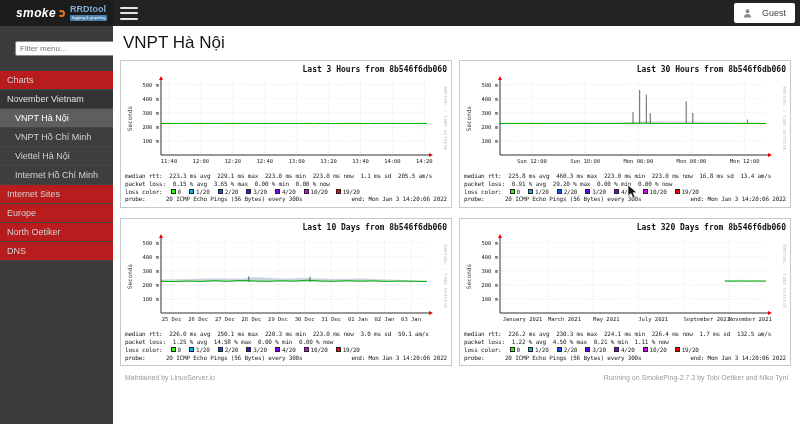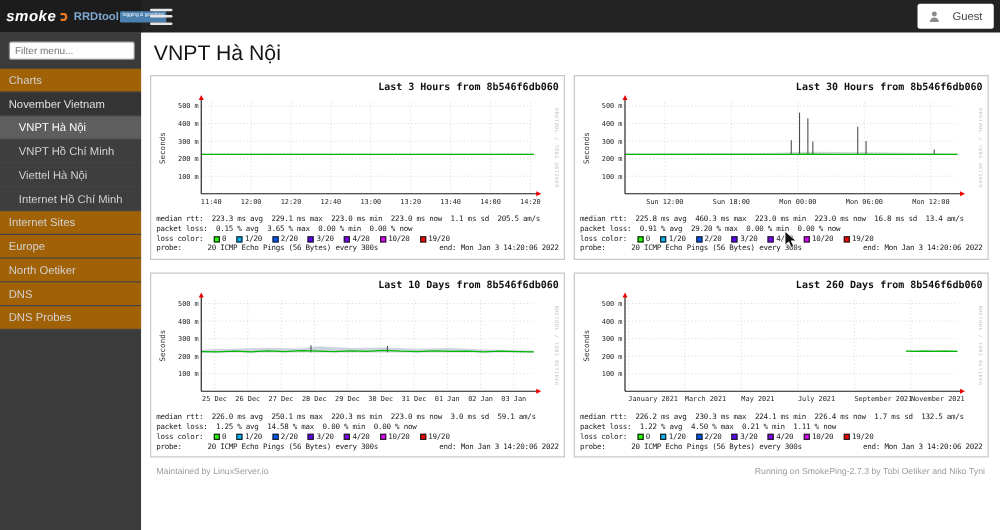--- a/index.html
+++ b/index.html
@@ -1,34 +1,34 @@
 <!DOCTYPE html>
 <html><head>
 <meta charset="utf-8">
 <style>
   *{box-sizing:border-box;margin:0;padding:0}
   html,body{width:800px;height:424px;overflow:hidden;background:#fff;font-family:"Liberation Sans",sans-serif}
 
   
   .topbar{position:absolute;top:0;left:0;right:0;height:26px;background:#232323;display:flex;align-items:center;z-index:5}
-  .logo-area{width:113px;height:100%;display:flex;align-items:center;gap:5px;padding-left:5px;background:#1c1c1c}
+  .logo-area{width:113px;height:100%;display:flex;align-items:center;gap:5px;padding-left:16px;background:#1c1c1c}
   .smoke-txt{color:#fff;font-weight:bold;font-style:italic;font-size:12px;letter-spacing:.4px}
   .swirl{width:7px;height:7px;border:2px solid #e87722;border-left-color:transparent;border-radius:50%;display:inline-block}
-  .rrd{display:flex;line-height:1;gap:1px}
+  .rrd{display:flex;flex-direction:column;line-height:1;gap:1px}
   .rrd-top{color:#7fa9d2;font-weight:bold;font-size:9px}
   .rrd-sub{background:#4a7fae;color:#fff;font-size:4px;padding:1px 2px;border-radius:1px;text-align:center;white-space:nowrap}
   .hamburger{margin-left:7px;width:18px;height:13px;display:flex;flex-direction:column;justify-content:space-between;cursor:pointer}
   .hamburger span{height:2px;background:#e6e6e6;border-radius:1px}
   .user-chip{position:absolute;right:5px;top:3px;height:20px;background:#fff;border-radius:2px;display:flex;align-items:center;gap:10px;padding:0 9px;font-size:9px;color:#444;cursor:pointer}
 
   
   .sidebar{position:absolute;top:26px;left:0;width:113px;bottom:0;background:#3b3b3b}
-  .filter-input{display:block;width:101px;height:15px;margin:7px;padding:0 4px;font-size:8px;border:1px solid #8a8a8a;border-radius:2px;background:#fdfdfd;color:#666;font-family:"Liberation Sans",sans-serif}
+  .filter-input{display:block;width:101px;height:15px;margin:15px;padding:0 4px;font-size:8px;border:1px solid #8a8a8a;border-radius:2px;background:#fdfdfd;color:#666;font-family:"Liberation Sans",sans-serif}
   .nav .item{font-size:9px;color:#d2d2d2;padding:4px 7px;border-bottom:1px solid #454545;cursor:pointer;white-space:nowrap;overflow:hidden}
-  .nav .item.root{background:#a16207}
+  .nav .item.root{background:#b91c1c}
   .nav .item.section{background:#343434;color:#e0e0e0}
   .nav .item.child{padding-left:15px;background:#3e3e3e}
   .nav .item.selected{background:#5e5e5e;color:#fff}
 
   
   .main{position:absolute;left:113px;top:26px;right:0;bottom:0;background:#fff;overflow:hidden}
   .page-title{font-size:17px;font-weight:400;color:#151515;margin:7px 0 7px 10px}
   .grid{display:grid;grid-template-columns:332px 332px;gap:10px 7px;padding-left:7px}
   .panel{border:1px solid #c8c8c8;background:#fff;padding:2px 4px 4px}
   .chart-title{text-align:right;font:bold 8px "DejaVu Sans Mono",monospace;color:#111;margin:2px 0 1px}
@@ -83,21 +83,20 @@
       <div class="item root">Charts</div>
       <div class="item section">November Vietnam</div>
       <div class="item child selected">VNPT Hà Nội</div>
       <div class="item child">VNPT Hồ Chí Minh</div>
       <div class="item child">Viettel Hà Nội</div>
       <div class="item child">Internet Hồ Chí Minh</div>
       <div class="item root">Internet Sites</div>
       <div class="item root">Europe</div>
       <div class="item root">North Oetiker</div>
       <div class="item root">DNS</div>
-      <div class="item root">DNS Probes</div>
     </div>
 </div>
 
 <div class="main">
   <div class="page-title">VNPT Hà Nội</div>
 
   <div class="grid">
 
     <div class="panel">
       <div class="chart-title">Last 3 Hours from 8b546f6db060</div>
@@ -243,21 +242,21 @@
       <div class="stat">median rtt:  226.0 ms avg  250.1 ms max  220.3 ms min  223.0 ms now  3.0 ms sd  59.1 am/s</div>
       <div class="stat">packet loss:  1.25 % avg  14.58 % max  0.00 % min  0.00 % now</div>
       <div class="stat legend-row"><span>loss color:</span><span class="sw" style="background: rgb(38, 255, 0);"></span><span>0</span><span class="sw" style="background: rgb(0, 184, 255);"></span><span>1/20</span><span class="sw" style="background: rgb(0, 89, 255);"></span><span>2/20</span><span class="sw" style="background: rgb(94, 0, 255);"></span><span>3/20</span><span class="sw" style="background: rgb(126, 0, 255);"></span><span>4/20</span><span class="sw" style="background: rgb(221, 0, 255);"></span><span>10/20</span><span class="sw" style="background: rgb(255, 0, 0);"></span><span>19/20</span></div>
       <div class="stat probe-row">
         <span>probe:      20 ICMP Echo Pings (56 Bytes) every 300s</span>
         <span>end: Mon Jan 3 14:20:06 2022</span>
       </div>
     </div>
 
     <div class="panel">
-      <div class="chart-title">Last 260 Days from 8b546f6db060</div>
+      <div class="chart-title">Last 320 Days from 8b546f6db060</div>
       <svg class="graph" viewBox="0 0 322 97">
           <line x1="36" y1="9.807692307692307" x2="302" y2="9.807692307692307" class="grid-line"></line>
           <text x="34" y="11.807692307692307" class="tick" text-anchor="end">500 m</text>
           <line x1="36" y1="23.84615384615384" x2="302" y2="23.84615384615384" class="grid-line"></line>
           <text x="34" y="25.84615384615384" class="tick" text-anchor="end">400 m</text>
           <line x1="36" y1="37.88461538461539" x2="302" y2="37.88461538461539" class="grid-line"></line>
           <text x="34" y="39.88461538461539" class="tick" text-anchor="end">300 m</text>
           <line x1="36" y1="51.92307692307692" x2="302" y2="51.92307692307692" class="grid-line"></line>
           <text x="34" y="53.92307692307692" class="tick" text-anchor="end">200 m</text>
           <line x1="36" y1="65.96153846153845" x2="302" y2="65.96153846153845" class="grid-line"></line>

